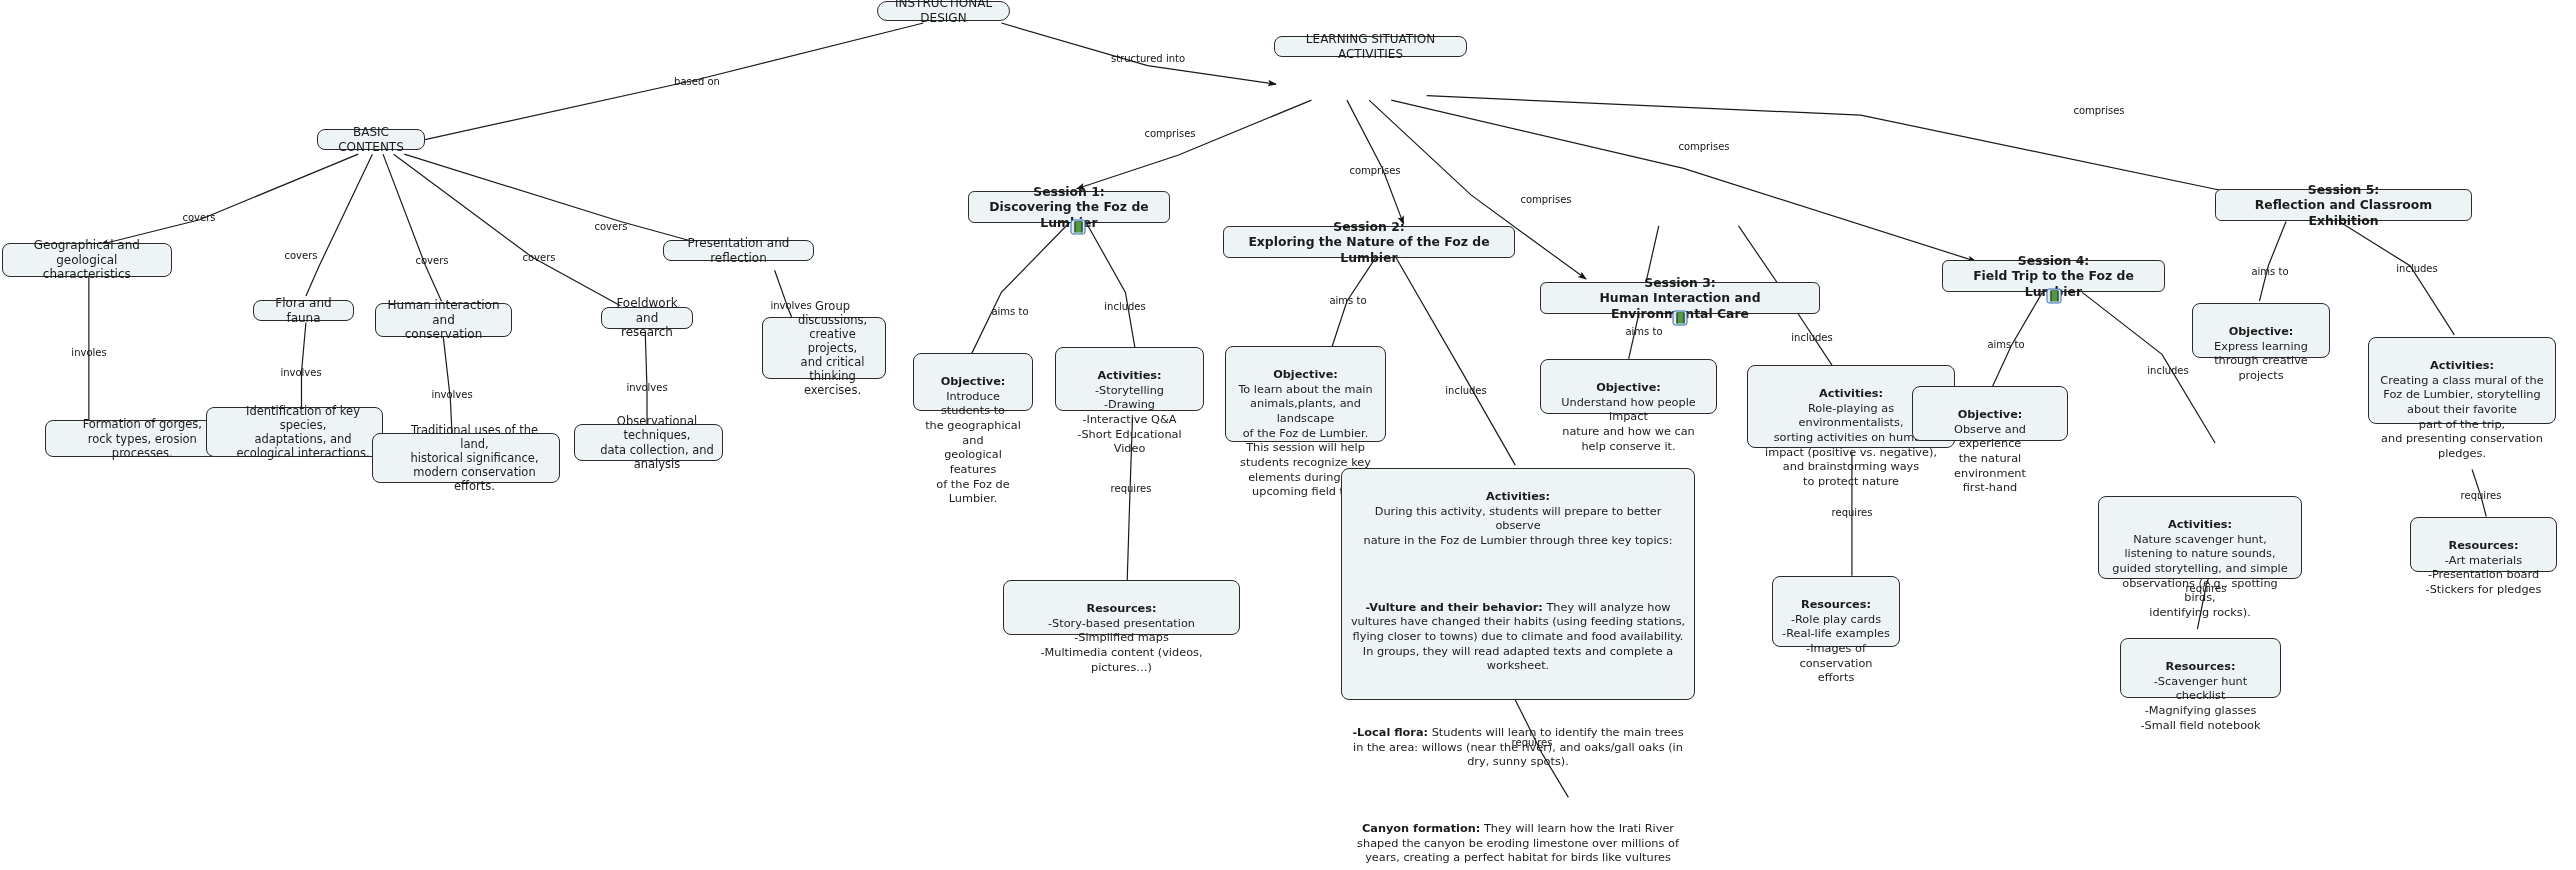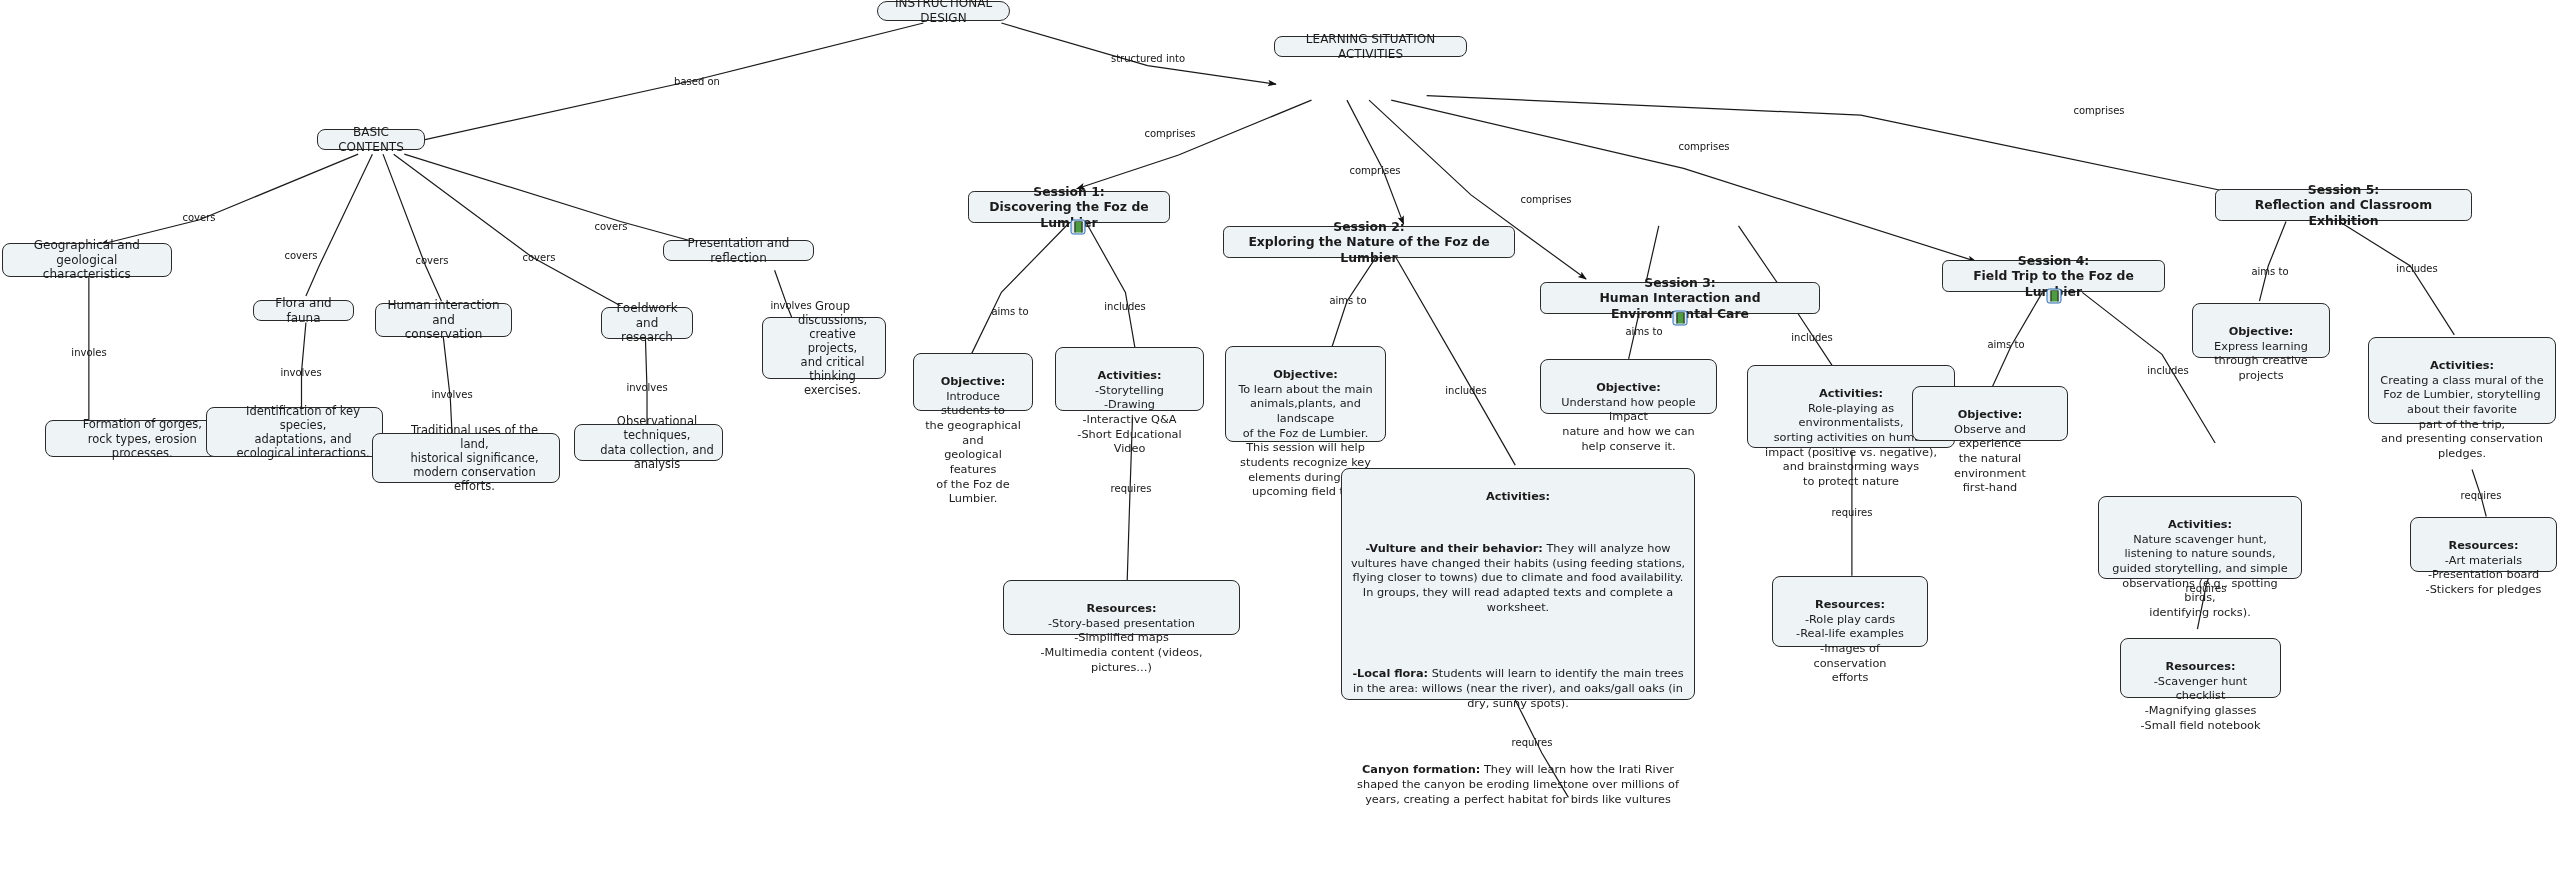--- a/index.html
+++ b/index.html
@@ -119,21 +119,21 @@
   <div class="node concept" style="left:1274px;top:36px;width:193px;height:21px;">LEARNING SITUATION ACTIVITIES</div>
 
   <div class="node concept" style="left:1.8px;top:243px;width:170px;height:34px;">Geographical and geological
 characteristics</div>
 
   <div class="node concept" style="left:253px;top:300px;width:101px;height:21px;">Flora and fauna</div>
 
   <div class="node concept" style="left:375px;top:303px;width:137px;height:34px;">Human interaction and
 conservation</div>
 
-  <div class="node concept" style="left:601px;top:307px;width:92px;height:32px;">Foeldwork and
+  <div class="node concept" style="left:601px;top:307px;width:92px;height:22px;">Foeldwork and
 research</div>
 
   <div class="node concept" style="left:663px;top:240px;width:151px;height:21px;">Presentation and reflection</div>
 
   <div class="node detail" style="left:1.8px;top:420px;width:178px;height:37px;margin-left:43px;">Formation of gorges,
 rock types, erosion processes.</div>
 
   <div class="node detail" style="left:206px;top:407px;width:177px;height:50px;">Identification of key species,
 adaptations, and
 ecological interactions.</div>
@@ -188,20 +188,22 @@
 animals,plants, and landscape
 of the Foz de Lumbier.
 This session will help
 students recognize key
 elements during the
 upcoming field trip</span>
   </div>
 
   <div class="node rich" style="left:1341px;top:468px;width:354px;height:232px;text-align:center;">
     <b>Activities:</b>
+    <div style="white-space:pre-line;">During this activity, students will prepare to better observe
+nature in the Foz de Lumbier through three key topics:</div>
     <div style="height:8px;"></div>
     <div>
       <b>-Vulture and their behavior:</b><span> They will analyze how vultures have changed their habits (using feeding stations, flying closer to towns) due to climate and food availability. In groups, they will read adapted texts and complete a worksheet.</span>
     </div>
     <div style="height:8px;"></div>
     <div>
       <b>-Local flora:</b><span> Students will learn to identify the main trees in the area: willows (near the river), and oaks/gall oaks (in dry, sunny spots).</span>
     </div>
     <div style="height:8px;"></div>
     <div>
@@ -225,21 +227,21 @@
 
   <div class="node rich" style="left:1747px;top:365px;width:208px;height:83px;">
     <b>Activities:</b>
     <span style="white-space:pre-line;">Role-playing as environmentalists,
 sorting activities on human
 impact (positive vs. negative),
 and brainstorming ways
 to protect nature</span>
   </div>
 
-  <div class="node rich" style="left:1772px;top:576px;width:156px;height:71px;">
+  <div class="node rich" style="left:1772px;top:576px;width:128px;height:71px;">
     <b>Resources:</b>
     <span style="white-space:pre-line;">-Role play cards
 -Real-life examples
 -Images of conservation
 efforts</span>
   </div>
 
   <div class="node session" style="left:1942px;top:260px;width:223px;height:32px;">Session 4:
 Field Trip to the Foz de Lumbier</div>
   <div class="vicon" style="left:2054px;top:296px;">

